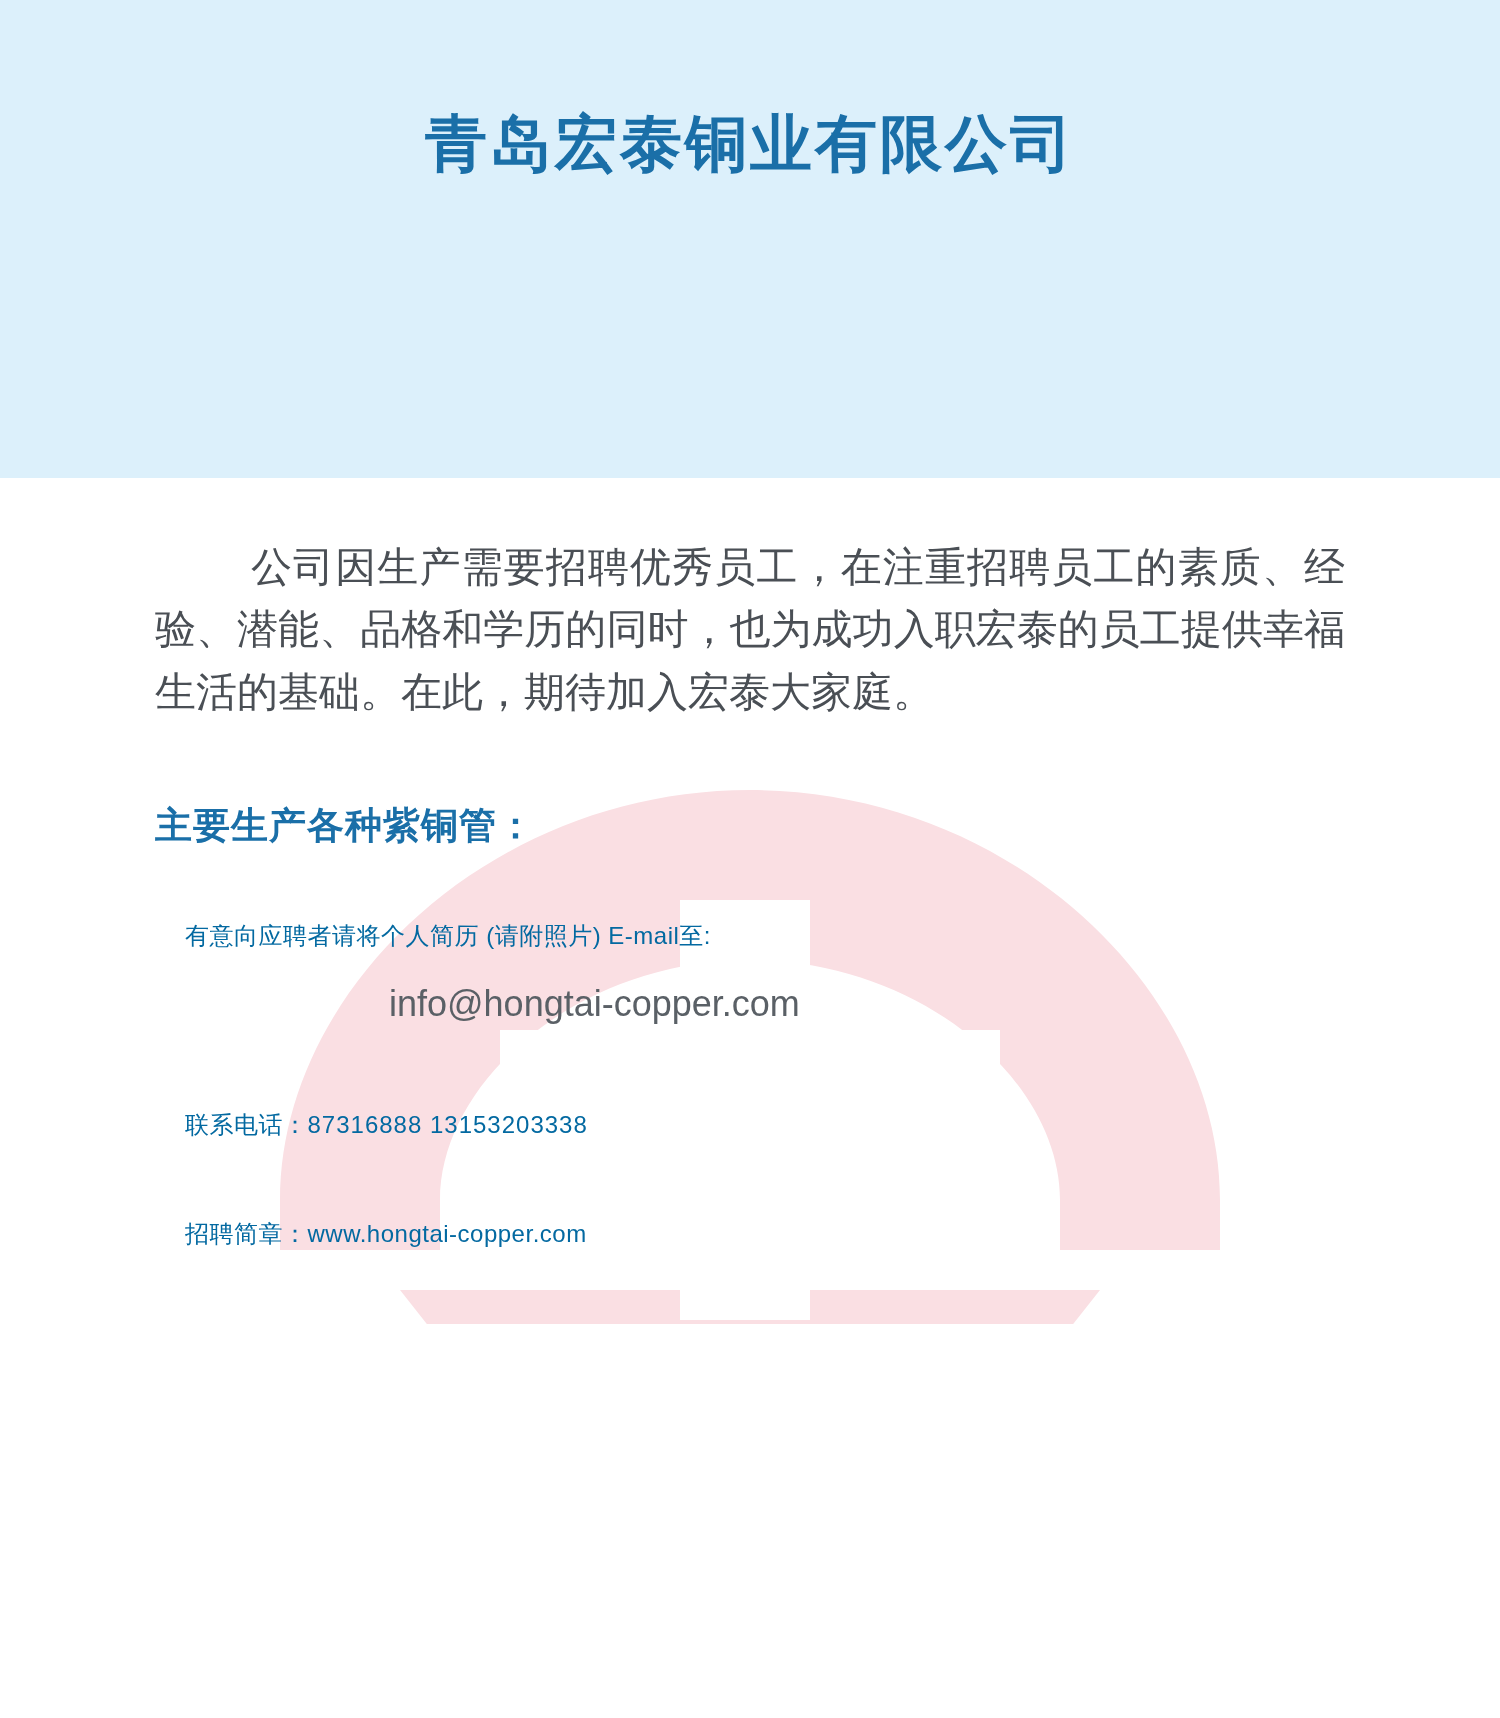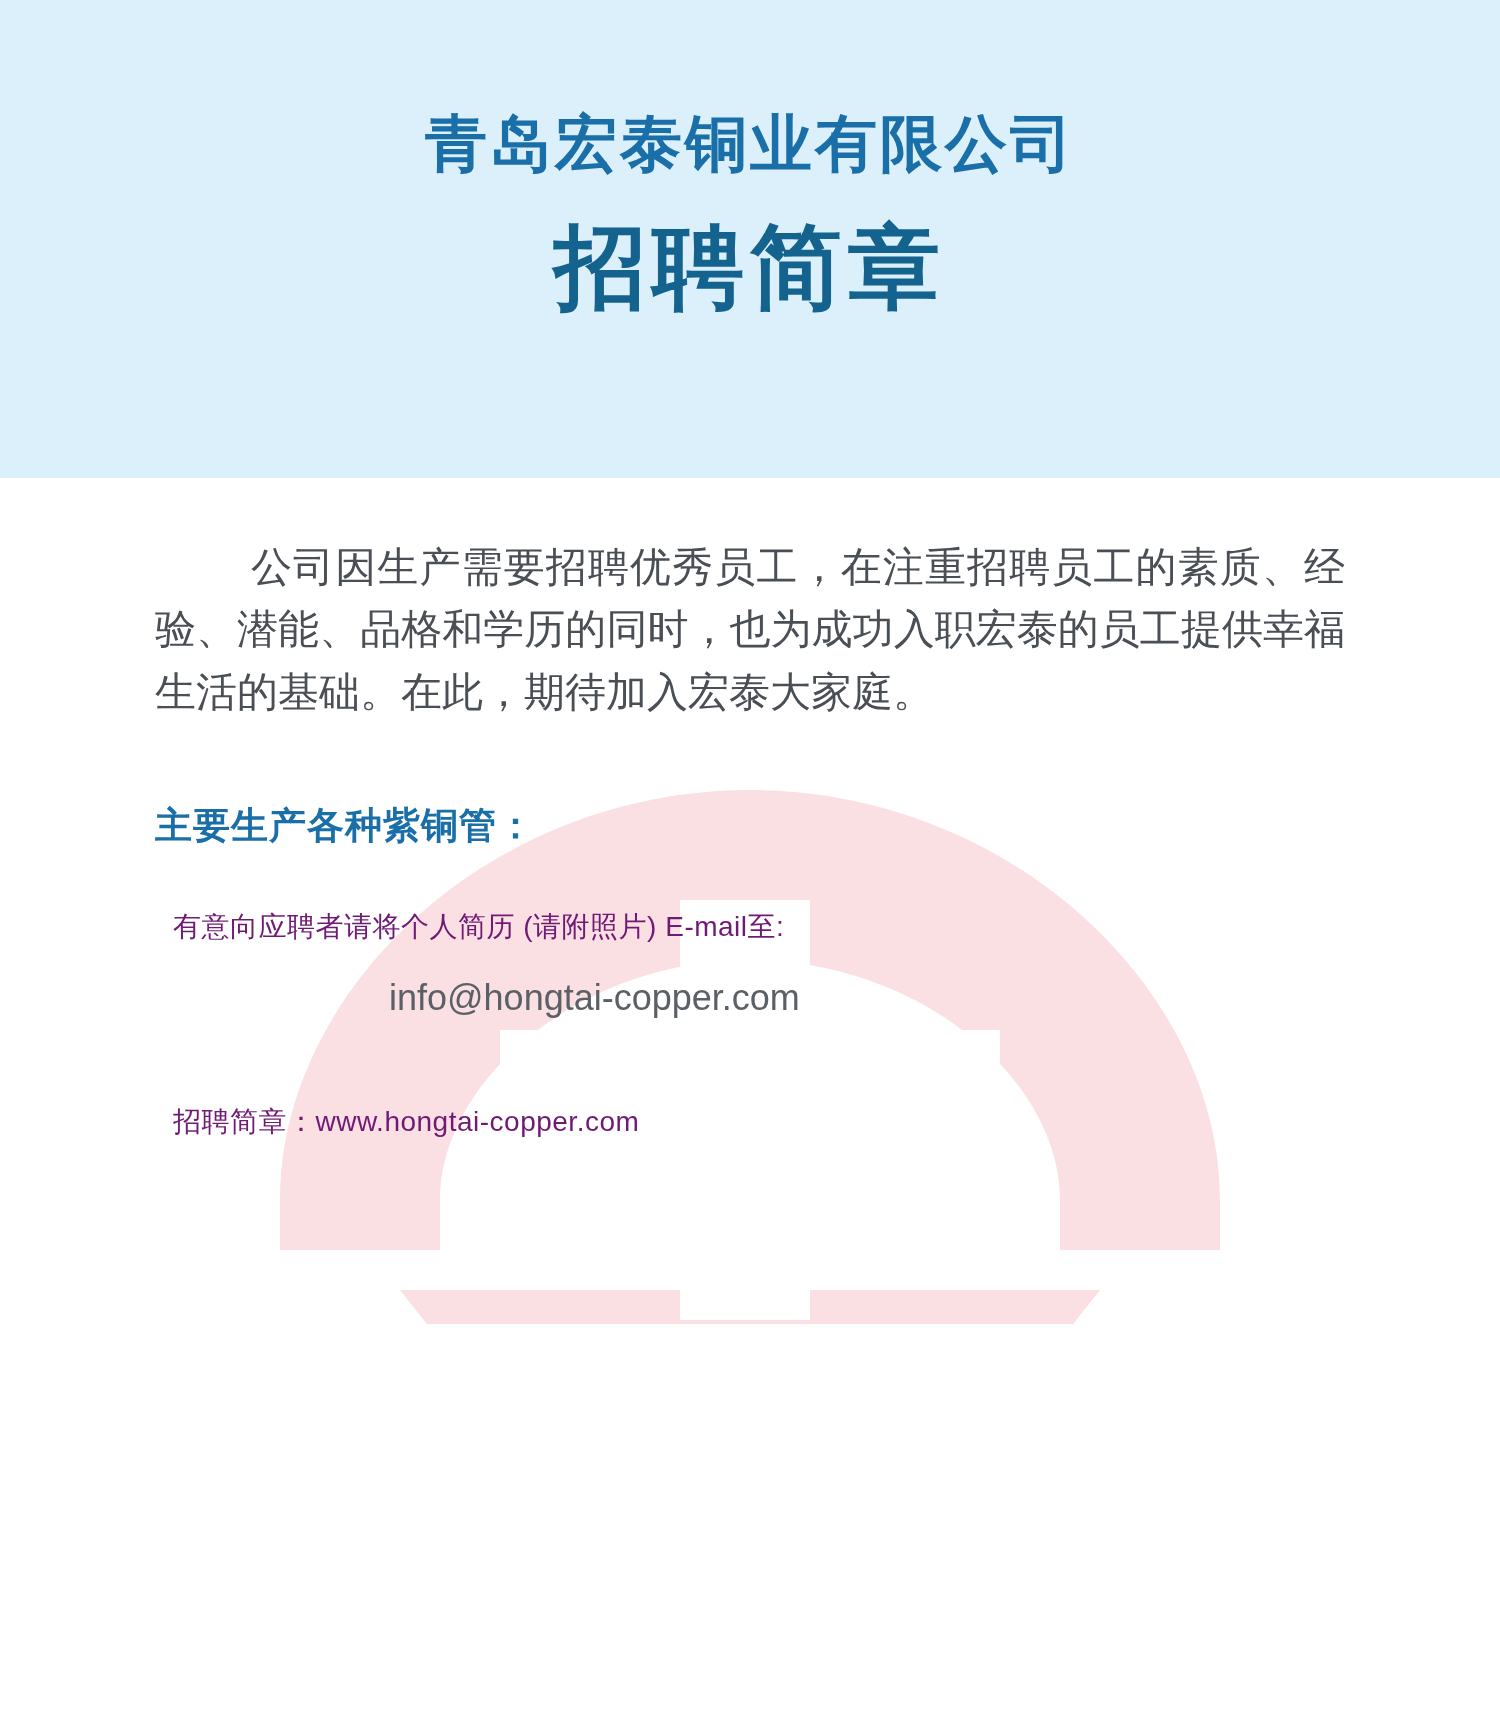--- a/index.html
+++ b/index.html
@@ -100,24 +100,24 @@
     font-size: 37px;
     font-weight: 700;
     color: #1a6fa8;
     letter-spacing: 1px;
   }
   .contact-block {
     padding-top: 56px;
     padding-left: 18px;
   }
   .contact-line {
-    margin: 0;
-    font-size: 28px;
+    margin: 12px;
+    font-size: 24px;
     line-height: 1.45;
-    color: #701a75;
+    color: #0369a1;
     letter-spacing: 0.5px;
   }
   .email-line {
     margin: 16px;
     padding-top: 8px;
     padding-left: 200px;
     font-size: 36px;
     line-height: 1.45;
     color: #5a6066;
   }
@@ -131,21 +131,20 @@
     letter-spacing: 1px;
   }
 </style>
 </head>
 <body>
 
 <div class="page">
 
   <div class="header">
     <h1 class="company-name">青岛宏泰铜业有限公司</h1>
-    <h2 class="doc-title">招聘简章</h2>
   </div>
 
   <div class="watermark">
     <svg viewBox="0 0 1000 720" width="1000" height="720" aria-hidden="true">
       <g fill="#fadfe3">
         <path d="M500 10 C240 10 30 210 30 420 L30 470 L190 470 L190 420 C190 300 330 180 500 180 C670 180 810 300 810 420 L810 470 L970 470 L970 420 C970 210 760 10 500 10 Z"></path>
         <path d="M150 510 L850 510 L700 700 L300 700 Z"></path>
         <rect x="430" y="120" width="130" height="420" fill="#ffffff"></rect>
         <rect x="250" y="250" width="500" height="120" fill="#ffffff"></rect>
       </g>
@@ -154,17 +153,18 @@
 
   <div class="content">
 
     <p class="para second">公司因生产需要招聘优秀员工，在注重招聘员工的素质、经验、潜能、品格和学历的同时，也为成功入职宏泰的员工提供幸福生活的基础。在此，期待加入宏泰大家庭。</p>
 
     <p class="section-label">主要生产各种紫铜管：</p>
 
     <div class="contact-block">
       <p class="contact-line">有意向应聘者请将个人简历 (请附照片) E-mail至:</p>
       <p class="email-line">info@hongtai-copper.com</p>
+      <p class="contact-line phone"><span>联系电话：</span><span class="spaced-num">87316888  13153203338</span></p>
       <p class="contact-line site"><span>招聘简章：</span><span>www.hongtai-copper.com</span></p>
     </div>
   </div>
 
 </div>
 
 </body></html>

